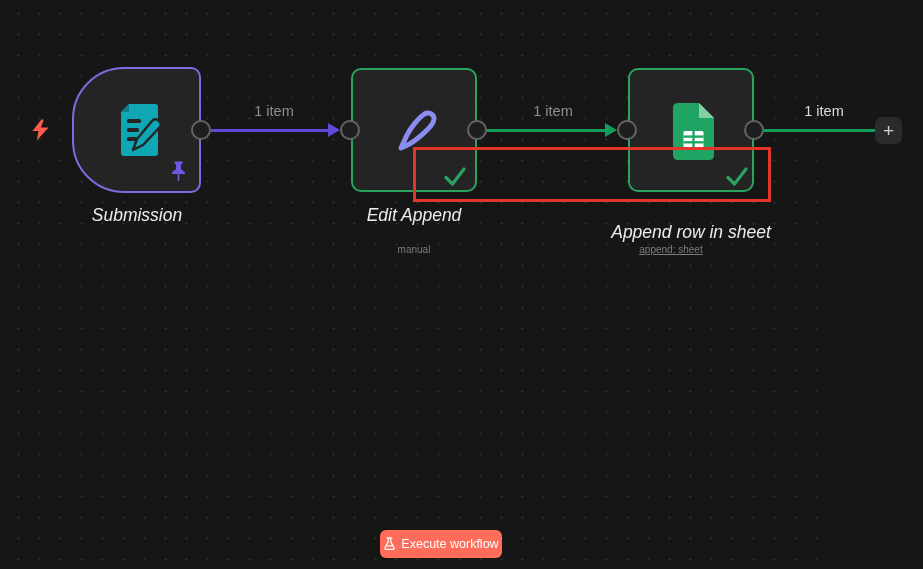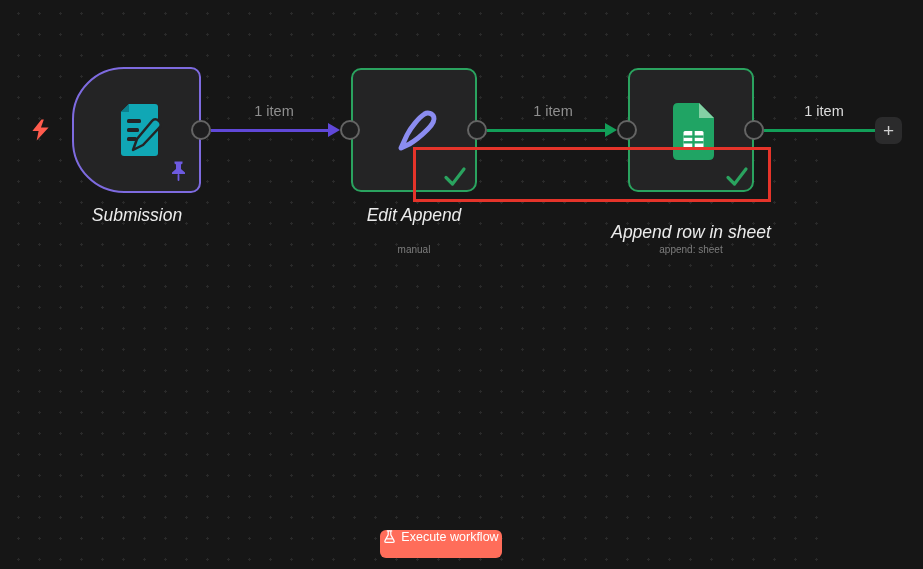--- a/index.html
+++ b/index.html
@@ -63,21 +63,21 @@
   .plus-btn {
     position:absolute; left:875px; top:117px; width:27px; height:27px;
     background: var(--plus-bg, #2b2b2c); border-radius:7px; z-index:6;
     color: var(--plus-color, #cfcfcf); font-size:19px; line-height:25px;
     text-align:center; cursor:pointer; border:none;
   }
   .execute-btn {
     position:absolute; left:380px; top:530px; width:122px; height:28px;
     background: var(--execute-button-bg, #ff6d5a);
     border:none; border-radius:6px; z-index:30; cursor:pointer;
-    display:flex; align-items:flex-start; justify-content:center; gap:5px;
+    display:flex; align-items:center; justify-content:center; gap:5px;
     color:#ffffff; font-size:12.5px; font-family:"Liberation Sans", sans-serif;
   }
   .bolt { position:absolute; left:30px; top:118px; width:21px; height:24px; z-index:3; }
 </style>
 </head>
 <body>
 
 <div class="canvas">
 
   <svg class="bolt" viewBox="0 0 22 24">
@@ -137,21 +137,21 @@
   <div class="connector" style="left:744px; top:120px;"></div>
 
   <div class="item-label" style="left:239px;">1 item</div>
   <div class="item-label" style="left:518px;">1 item</div>
   <div class="item-label bright" style="left:789px;">1 item</div>
 
   <div class="node-title" style="left:62px; width:150px;">Submission</div>
   <div class="node-title" style="left:339px; width:150px;">Edit Append</div>
   <div class="node-subtitle" style="left:339px; width:150px;">manual</div>
   <div class="node-title" style="left:591px; width:200px;margin-top:17px;">Append row in sheet</div>
-  <div class="node-subtitle" style="left:591px; width:200px;">append: sheet</div>
+  <div class="node-subtitle" style="left:571px; width:200px;text-decoration:underline;">append: sheet</div>
 
   <button class="plus-btn">+</button>
 
   <div class="annotation-rect"></div>
 
   <button class="execute-btn">
     <svg width="13" height="14" viewBox="0 0 14 15">
       <path d="M4.6 1 H9.4 M5.6 1 V5.2 L2.2 11.4 Q1.4 13.2 3.2 13.2 H10.8 Q12.6 13.2 11.8 11.4 L8.4 5.2 V1" fill="none" stroke="#ffffff" stroke-width="1.3" stroke-linecap="round" stroke-linejoin="round"></path>
       <path d="M3.6 9.5 H10.4" stroke="#ffffff" stroke-width="1.3"></path>
     </svg>

